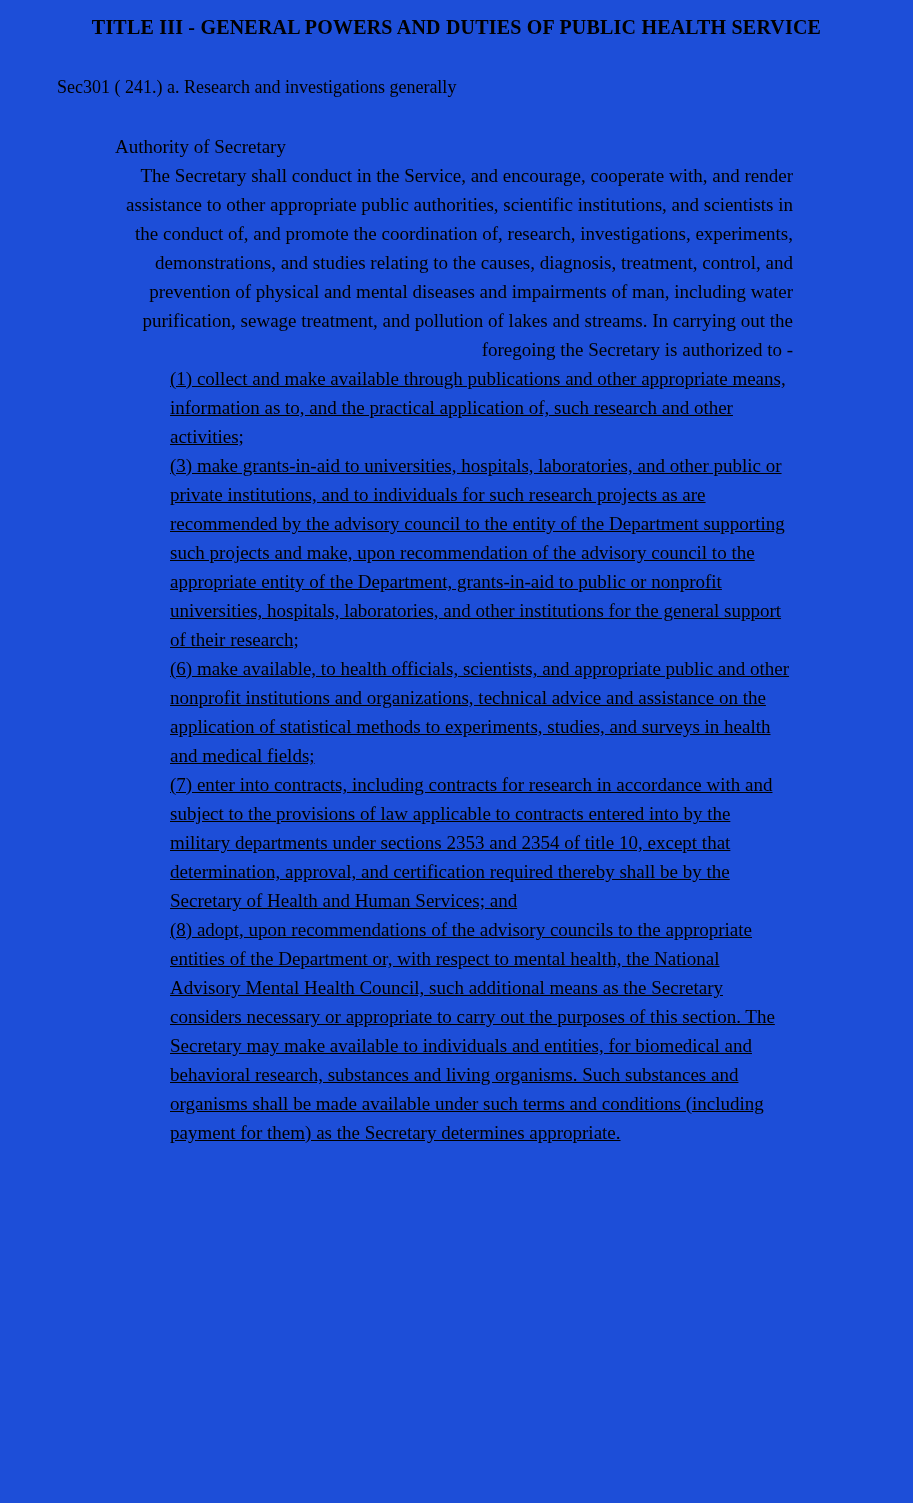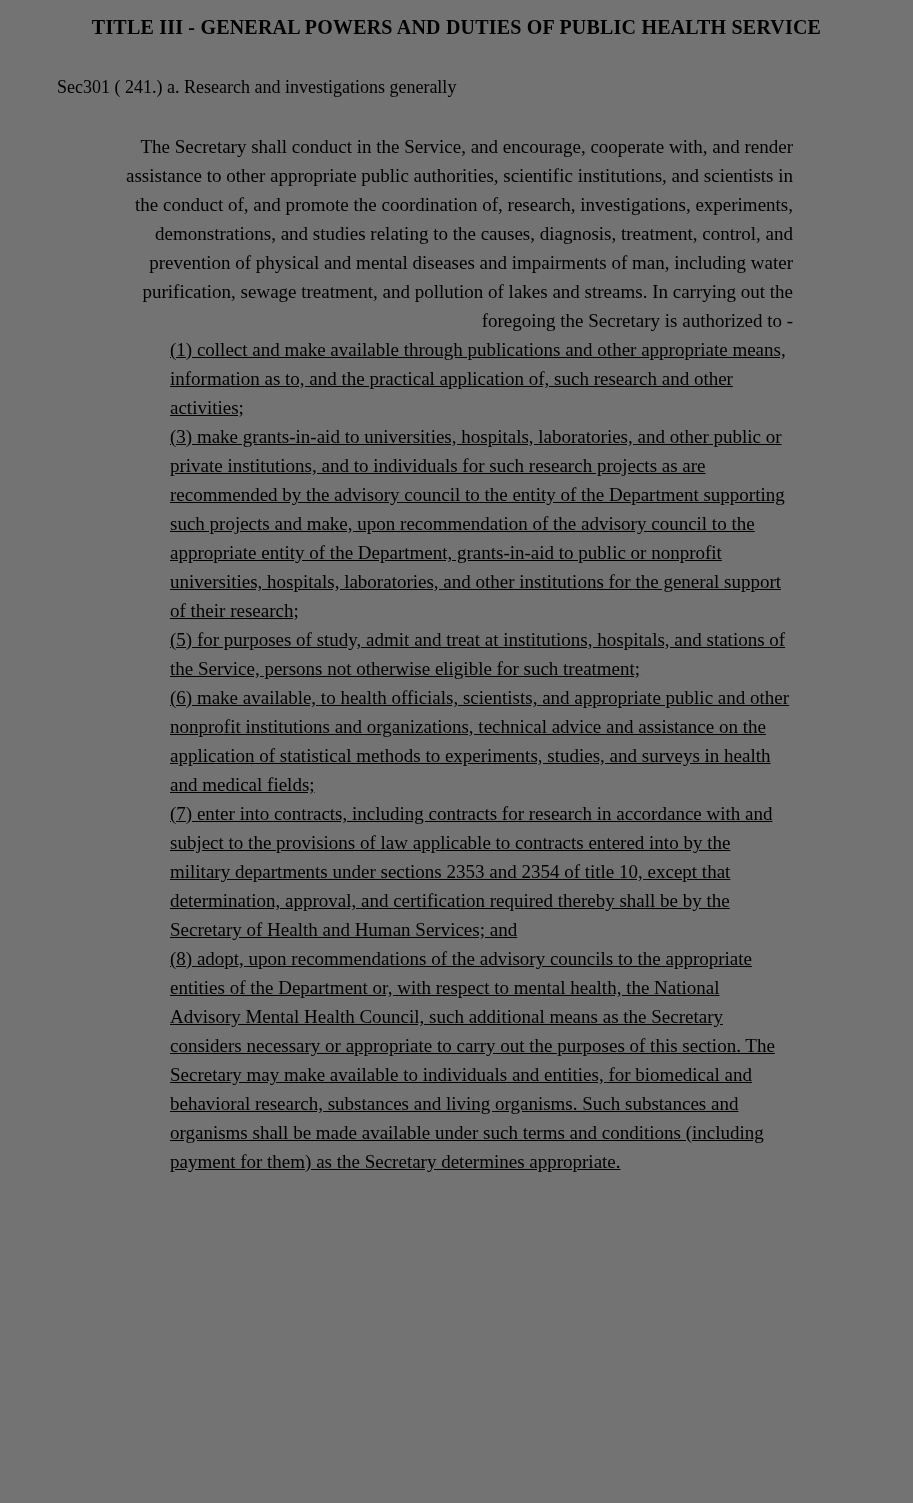--- a/index.html
+++ b/index.html
@@ -4,21 +4,21 @@
 <style>
   html, body {
     margin: 0;
     padding: 0;
     background: #ffffff;
   }
   .page {
     position: relative;
     width: 913px;
     height: 1503px;
-    background: #737373;
+    background: #1d4ed8;
     color: #000000;
     font-family: "Liberation Serif", "DejaVu Serif", serif;
     overflow: hidden;
   }
   .title {
     margin: 0;
     padding-top: 16px;
     text-align: center;
     font-size: 20px;
     font-weight: bold;
@@ -58,27 +58,27 @@
 <body>
 
 <div class="page">
 
   <h1 class="title">TITLE III - GENERAL POWERS AND DUTIES OF PUBLIC HEALTH SERVICE</h1>
 
   <h2 class="section-heading">Sec301 ( 241.) a. Research and investigations generally</h2>
 
   <div class="body-block">
 
+    <p class="subheading">Authority of Secretary</p>
 
     <p class="intro">The Secretary shall conduct in the Service, and encourage, cooperate with, and render assistance to other appropriate public authorities, scientific institutions, and scientists in the conduct of, and promote the coordination of, research, investigations, experiments, demonstrations, and studies relating to the causes, diagnosis, treatment, control, and prevention of physical and mental diseases and impairments of man, including water purification, sewage treatment, and pollution of lakes and streams. In carrying out the foregoing the Secretary is authorized to -</p>
 
     <div class="items">
       <p class="item">(1) collect and make available through publications and other appropriate means, information as to, and the practical application of, such research and other activities;</p>
       <p class="item">(3) make grants-in-aid to universities, hospitals, laboratories, and other public or private institutions, and to individuals for such research projects as are recommended by the advisory council to the entity of the Department supporting such projects and make, upon recommendation of the advisory council to the appropriate entity of the Department, grants-in-aid to public or nonprofit universities, hospitals, laboratories, and other institutions for the general support of their research;</p>
-      <p class="item">(5) for purposes of study, admit and treat at institutions, hospitals, and stations of the Service, persons not otherwise eligible for such treatment;</p>
       <p class="item">(6) make available, to health officials, scientists, and appropriate public and other nonprofit institutions and organizations, technical advice and assistance on the application of statistical methods to experiments, studies, and surveys in health and medical fields;</p>
       <p class="item">(7) enter into contracts, including contracts for research in accordance with and subject to the provisions of law applicable to contracts entered into by the military departments under sections 2353 and 2354 of title 10, except that determination, approval, and certification required thereby shall be by the Secretary of Health and Human Services; and</p>
       <p class="item">(8) adopt, upon recommendations of the advisory councils to the appropriate entities of the Department or, with respect to mental health, the National Advisory Mental Health Council, such additional means as the Secretary considers necessary or appropriate to carry out the purposes of this section. The Secretary may make available to individuals and entities, for biomedical and behavioral research, substances and living organisms. Such substances and organisms shall be made available under such terms and conditions (including payment for them) as the Secretary determines appropriate.</p>
     </div>
 
   </div>
 
 </div>
 
 </body></html>

